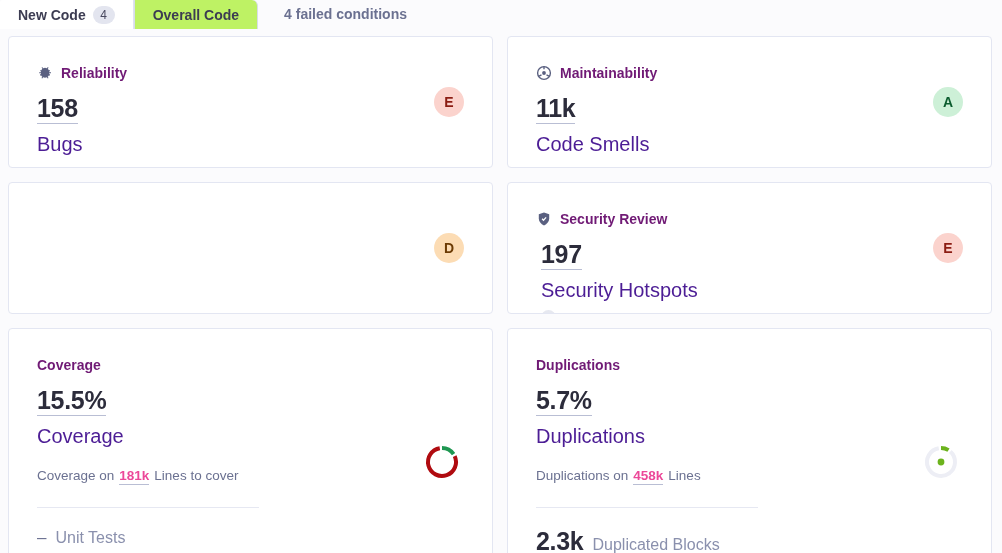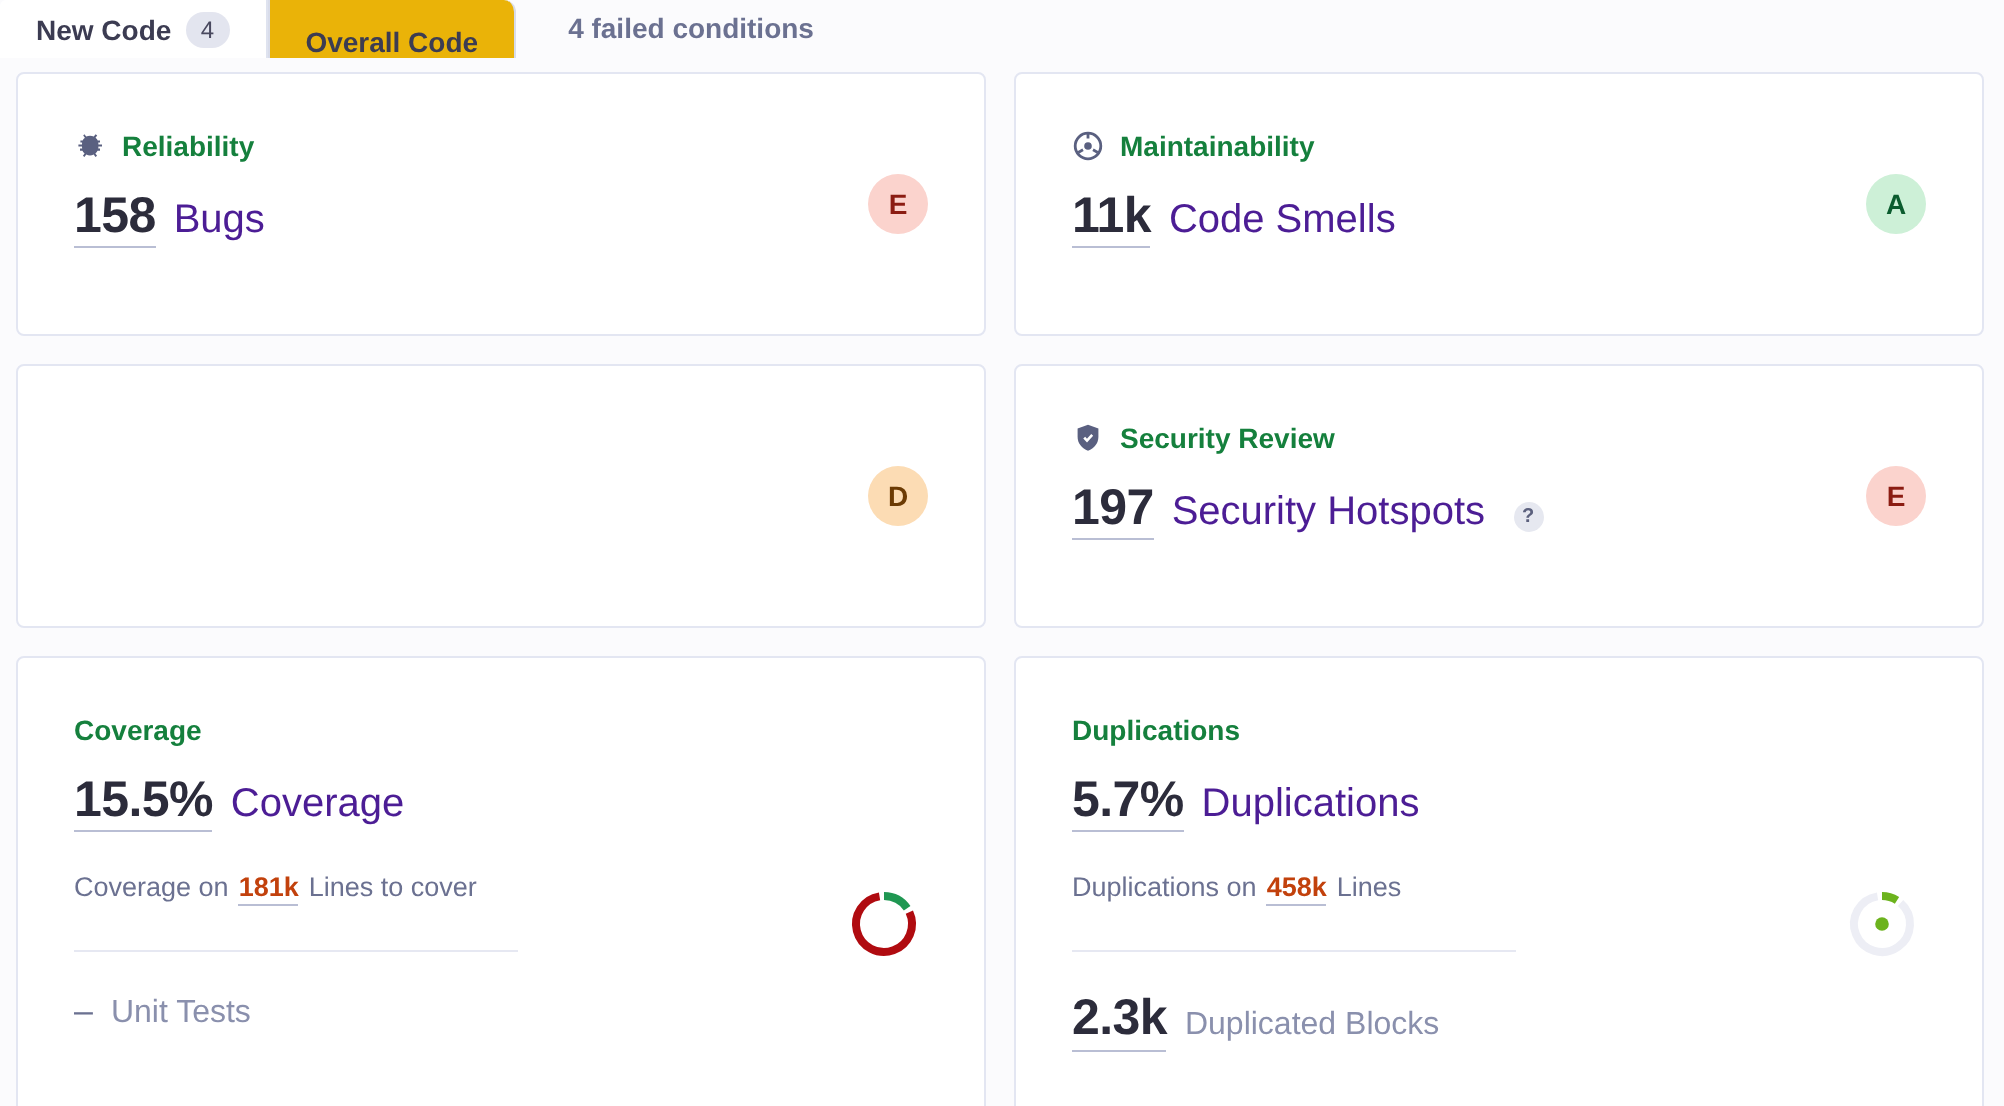--- a/index.html
+++ b/index.html
@@ -38,24 +38,23 @@
     border-top: none;
     background: #ffffff;
     cursor: pointer;
     position: relative;
   }
   .tab:first-child {
     border-left: none;
     border-top-left-radius: 3px;
   }
   .tab.selected {
-    background: #eab308;
+    background: #bef264;
     border-color: #d8dcea;
     border-top-right-radius: 6px;
-    align-items: flex-end;
   }
   .tab-badge {
     display: inline-flex;
     align-items: center;
     justify-content: center;
     min-width: 22px;
     height: 18px;
     padding: 0 6px;
     border-radius: 9px;
     background: #e3e5ef;
@@ -91,30 +90,31 @@
     overflow: hidden;
   }
   .card.tall { height: 230px; }
 
   .card-head {
     display: flex;
     align-items: flex-start;
     gap: 8px;
     font-size: 14px;
     font-weight: bold;
-    color: #15803d;
+    color: #701a75;
     margin-bottom: 14px;
   }
   .card-head .ico { display: inline-flex; width: 16px; height: 16px; }
   .card-head .ico svg { display:block; }
 
   .metric-row {
     display: flex;
     align-items: baseline;
     gap: 9px;
+    flex-direction: column;
   }
   .metric-num {
     font-size: 25px;
     font-weight: bold;
     color: #2c2c3b;
     letter-spacing: -0.3px;
     border-bottom: 1px solid #b9bed4;
     padding-bottom: 2px;
     line-height: 1.05;
     cursor: pointer;
@@ -160,21 +160,21 @@
   .sub-row {
     display: flex;
     align-items: baseline;
     gap: 5px;
     font-size: 13.5px;
     color: #6b7191;
     margin-top: 20px;
   }
   .sub-strong {
     font-weight: bold;
-    color: #c2410c;
+    color: #ec4899;
     border-bottom: 1px solid #b9bed4;
     padding-bottom: 1px;
     cursor: pointer;
   }
   .divider {
     height: 1px;
     background: #e6e8f2;
     margin: 22px 0 0 0;
     width: 222px;
   }

